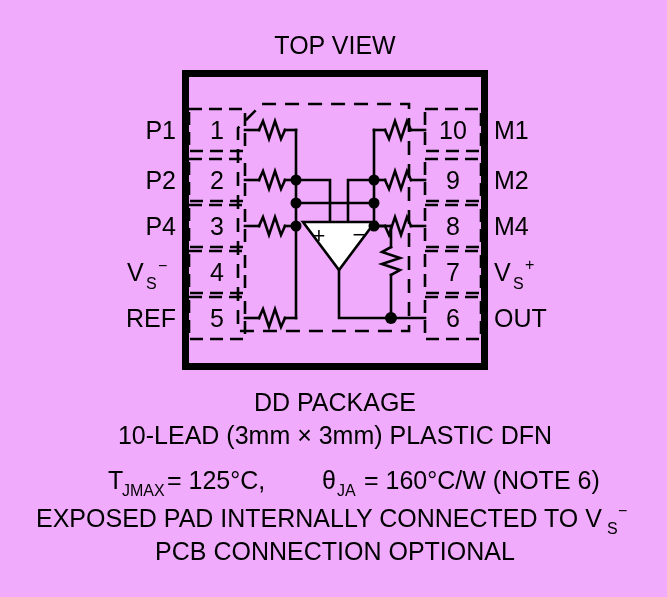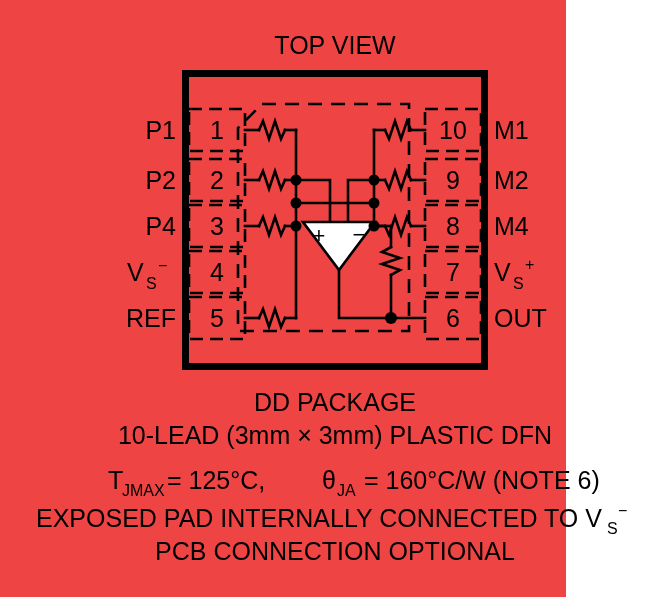--- a/index.html
+++ b/index.html
@@ -10,23 +10,23 @@
   }
   body {
     width: 667px;
     height: 597px;
     overflow: hidden;
     font-family: "Liberation Sans", sans-serif;
     color: #000000;
   }
   #page {
     position: relative;
-    width: 566px;
+    width: 667px;
     height: 597px;
-    background: #ef4444;
+    background: #f0abfc;
   }
   svg#diagram {
     display: block;
     width: 667px;
     height: 597px;
   }
   .txt {
     font-family: "Liberation Sans", sans-serif;
     fill: #000000;
   }

